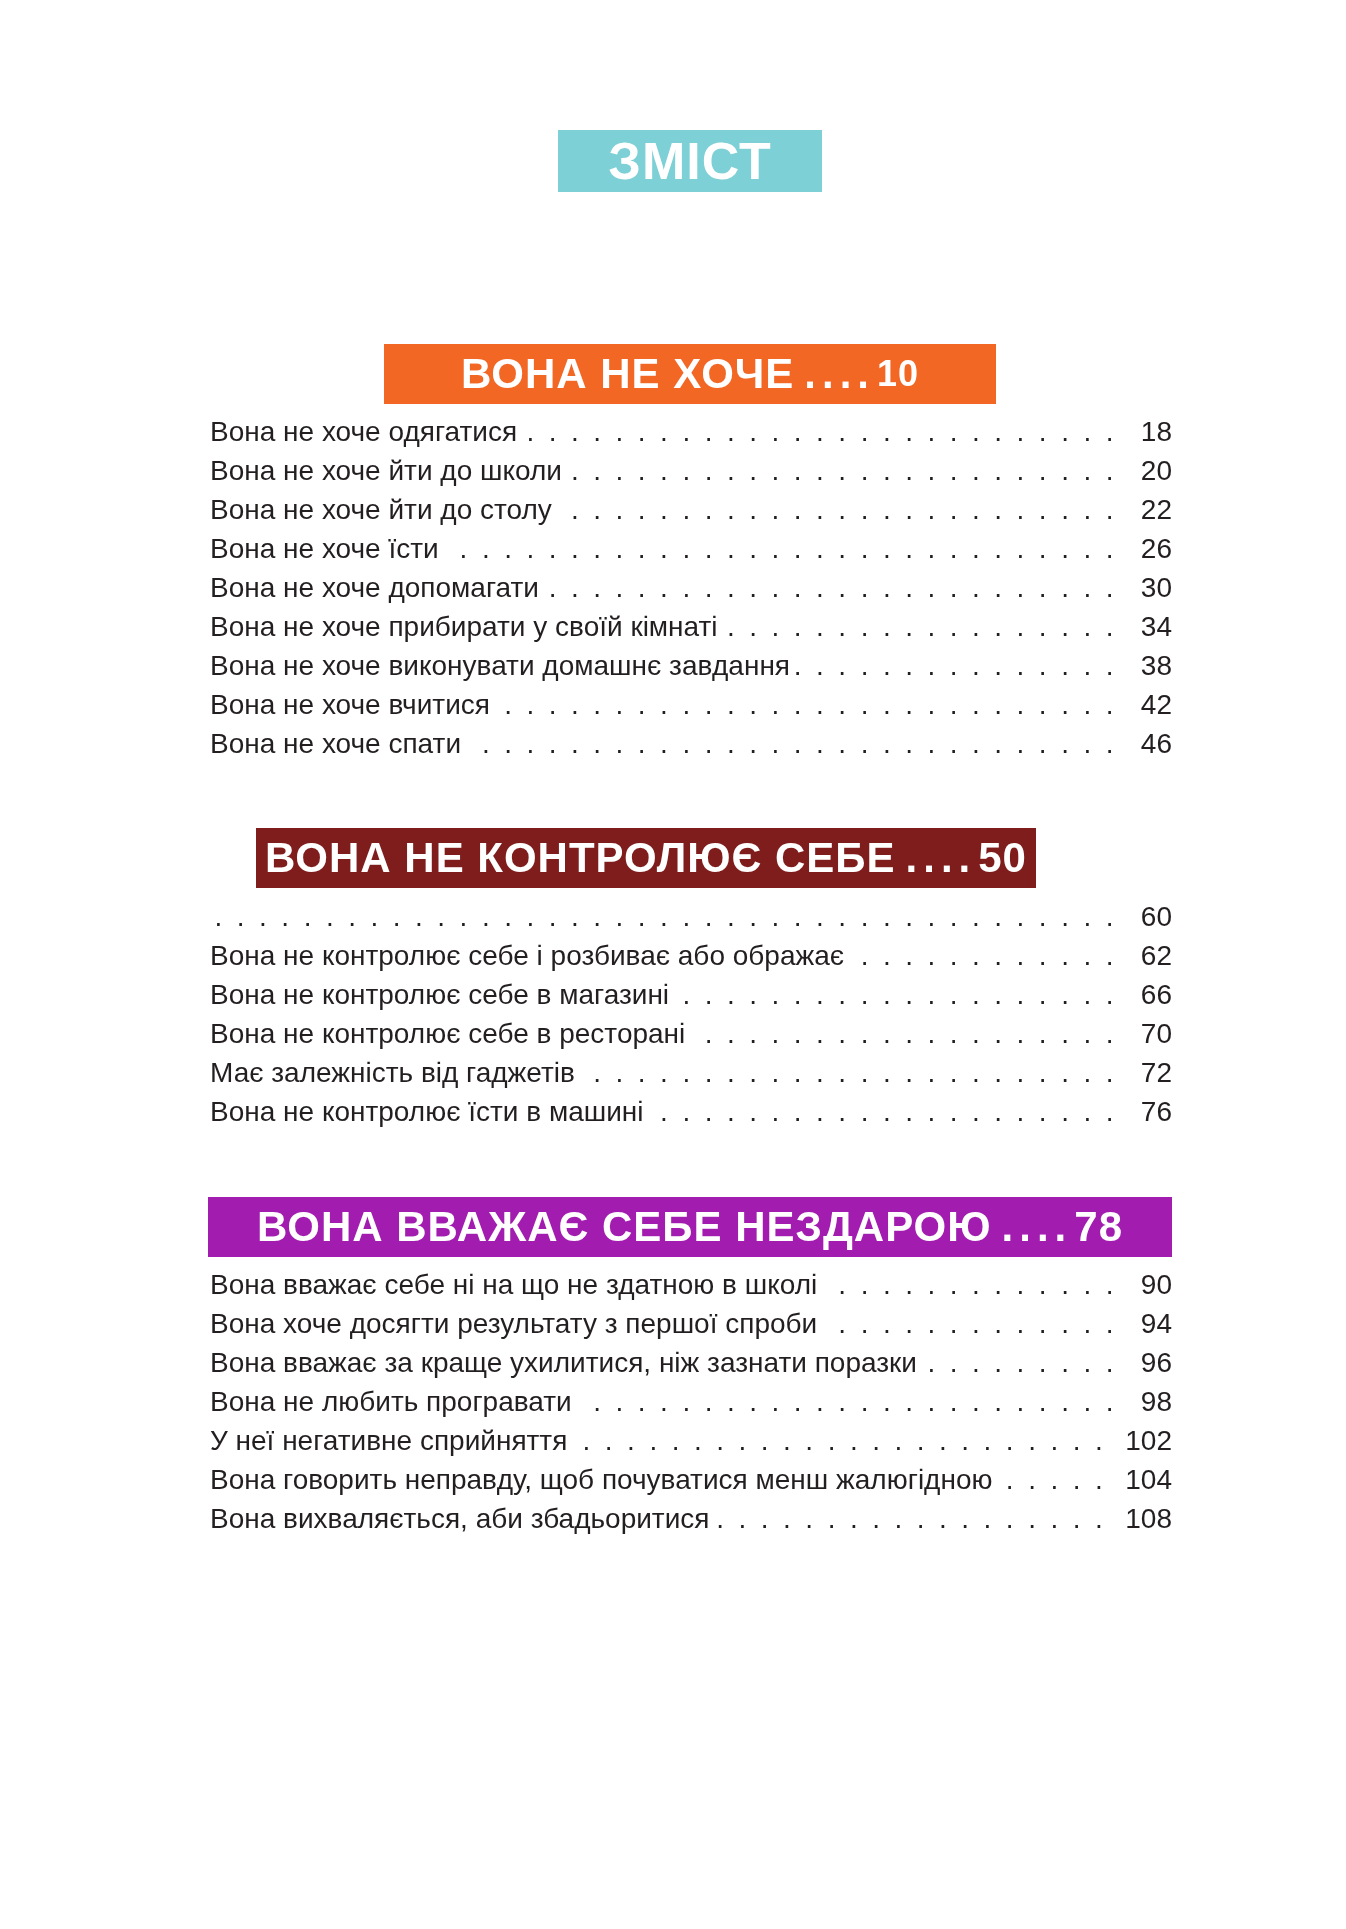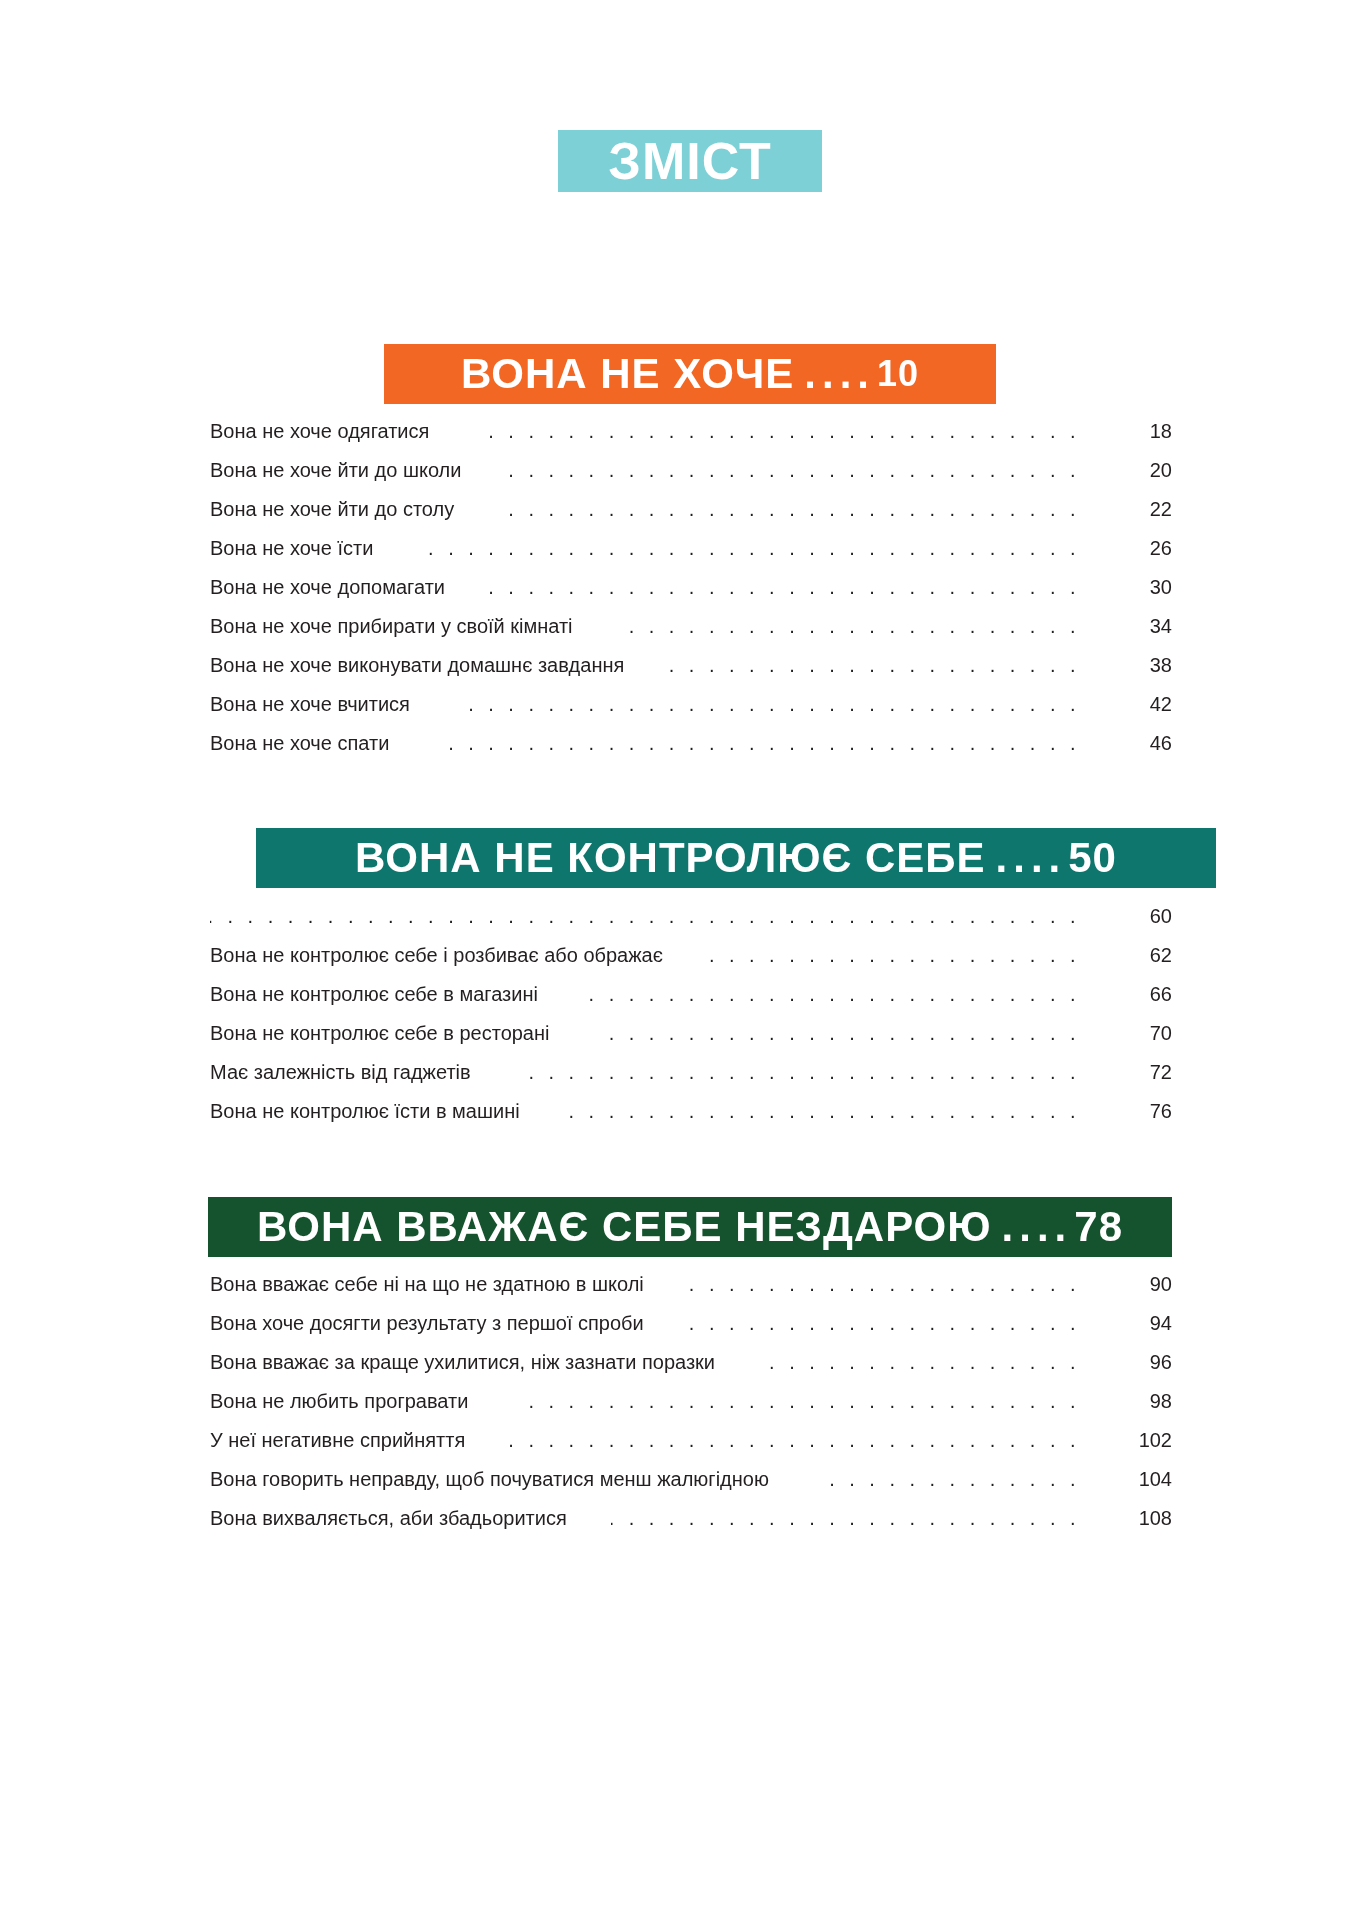--- a/index.html
+++ b/index.html
@@ -7,21 +7,21 @@
          font-family: "Liberation Sans", "DejaVu Sans", sans-serif; color: #231f20; }
   .title-box { position: absolute; left: 558px; top: 130px; width: 264px; height: 62px;
                background: #7dd0d6; color: #ffffff; display: flex; align-items: center;
                justify-content: center; font-size: 52px; font-weight: bold; letter-spacing: 1px; }
   .section-head { position: absolute; height: 60px; color: #ffffff; display: flex;
                   align-items: center; justify-content: center; font-weight: bold;
                   font-size: 42px; letter-spacing: 1px; white-space: nowrap; margin-top: 25px; }
   .section-head .dots { margin-left: 10px; letter-spacing: 6px; }
   .section-head .pg { margin-left: 2px; }
   .toc-list { position: absolute; left: 210px; width: 962px; }
-  .toc-row { display: flex; align-items: center; height: 39px; font-size: 20px; line-height: 39px; gap: 38px; }
+  .toc-row { display: flex; align-items: center; height: 39px; font-size: 28px; line-height: 39px; }
   .toc-row .label { white-space: nowrap; padding-right: 6px; }
   .toc-row .leader { flex: 1; overflow: hidden; white-space: nowrap; color: #231f20;
                      text-align: right; letter-spacing: 14.5px; direction: rtl; }
   .toc-row .page { min-width: 36px; text-align: right; padding-left: 8px; }
 </style>
 </head>
 <body>
 
 <div class="title-box">ЗМІСТ</div>
 
@@ -71,21 +71,21 @@
       <span class="leader">.......................................................</span>
       <span class="page">42</span>
     </div>
   <div class="toc-row">
       <span class="label">Вона не хоче спати</span>
       <span class="leader">.......................................................</span>
       <span class="page">46</span>
     </div>
 </div>
 
-<div class="section-head" style="left:256px; top:803px; width:960px; background:#0f766e;">
+<div class="section-head" style="left:256px; top:803px; width:780px; background:#7f1d1d;">
   <span>ВОНА НЕ КОНТРОЛЮЄ СЕБЕ</span>
   <span class="dots">....</span>
   <span class="pg">50</span>
 </div>
 <div class="toc-list" style="top:897px;">
   <div class="toc-row">
       <span class="leader">.......................................................</span>
       <span class="page">60</span>
     </div>
   <div class="toc-row">
@@ -108,21 +108,21 @@
       <span class="leader">.......................................................</span>
       <span class="page">72</span>
     </div>
   <div class="toc-row">
       <span class="label">Вона не контролює їсти в машині</span>
       <span class="leader">.......................................................</span>
       <span class="page">76</span>
     </div>
 </div>
 
-<div class="section-head" style="left:208px; top:1172px; width:964px; background:#14532d;">
+<div class="section-head" style="left:208px; top:1172px; width:964px; background:#a21caf;">
   <span>ВОНА ВВАЖАЄ СЕБЕ НЕЗДАРОЮ</span>
   <span class="dots">....</span>
   <span class="pg">78</span>
 </div>
 <div class="toc-list" style="top:1265px;">
   <div class="toc-row">
       <span class="label">Вона вважає себе ні на що не здатною в школі</span>
       <span class="leader">.......................................................</span>
       <span class="page">90</span>
     </div>

